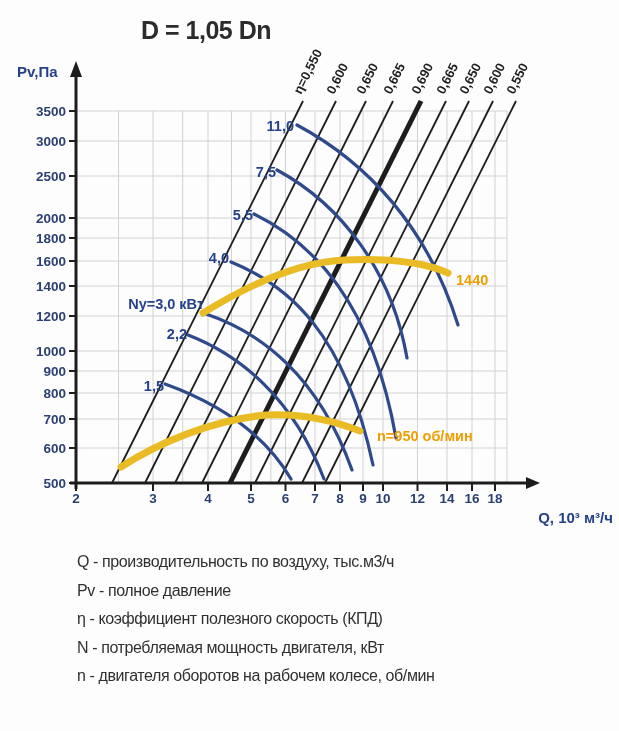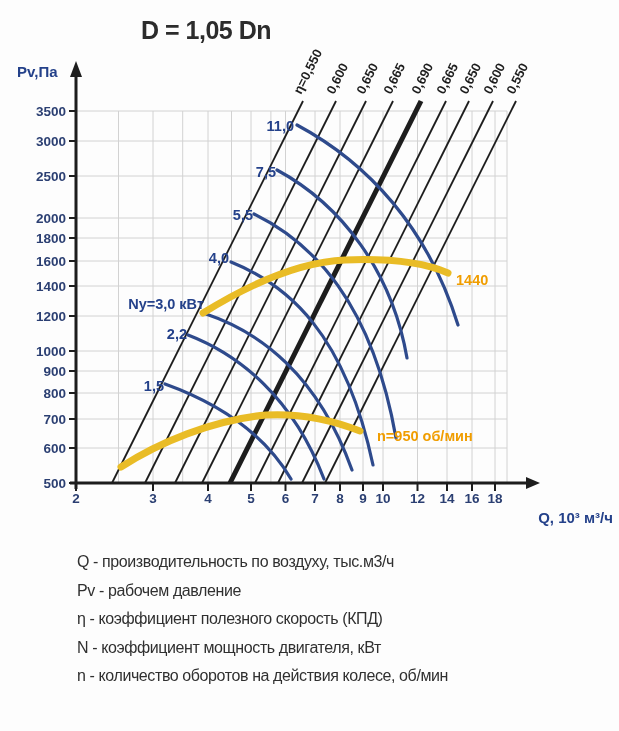--- a/index.html
+++ b/index.html
@@ -200,19 +200,19 @@
     <text class="tick-label" x="495" y="503" text-anchor="middle">18</text>
   </g>
 
   <text class="axis-title" x="17" y="77">Pv,Па</text>
   <text class="axis-title" x="613" y="523" text-anchor="end">Q, 10³ м³/ч</text>
 
 </svg>
 
 <div class="legend">
   <div>Q - производительность по воздуху, тыс.м3/ч</div>
-  <div>Pv - рабочем давление</div>
+  <div>Pv - полное давление</div>
   <div>η - коэффициент полезного скорость (КПД)</div>
-  <div>N - коэффициент мощность двигателя, кВт</div>
-  <div>n - количество оборотов на действия колесе, об/мин</div>
+  <div>N - потребляемая мощность двигателя, кВт</div>
+  <div>n - двигателя оборотов на рабочем колесе, об/мин</div>
 </div>
 
 </div>
 
 </body></html>

